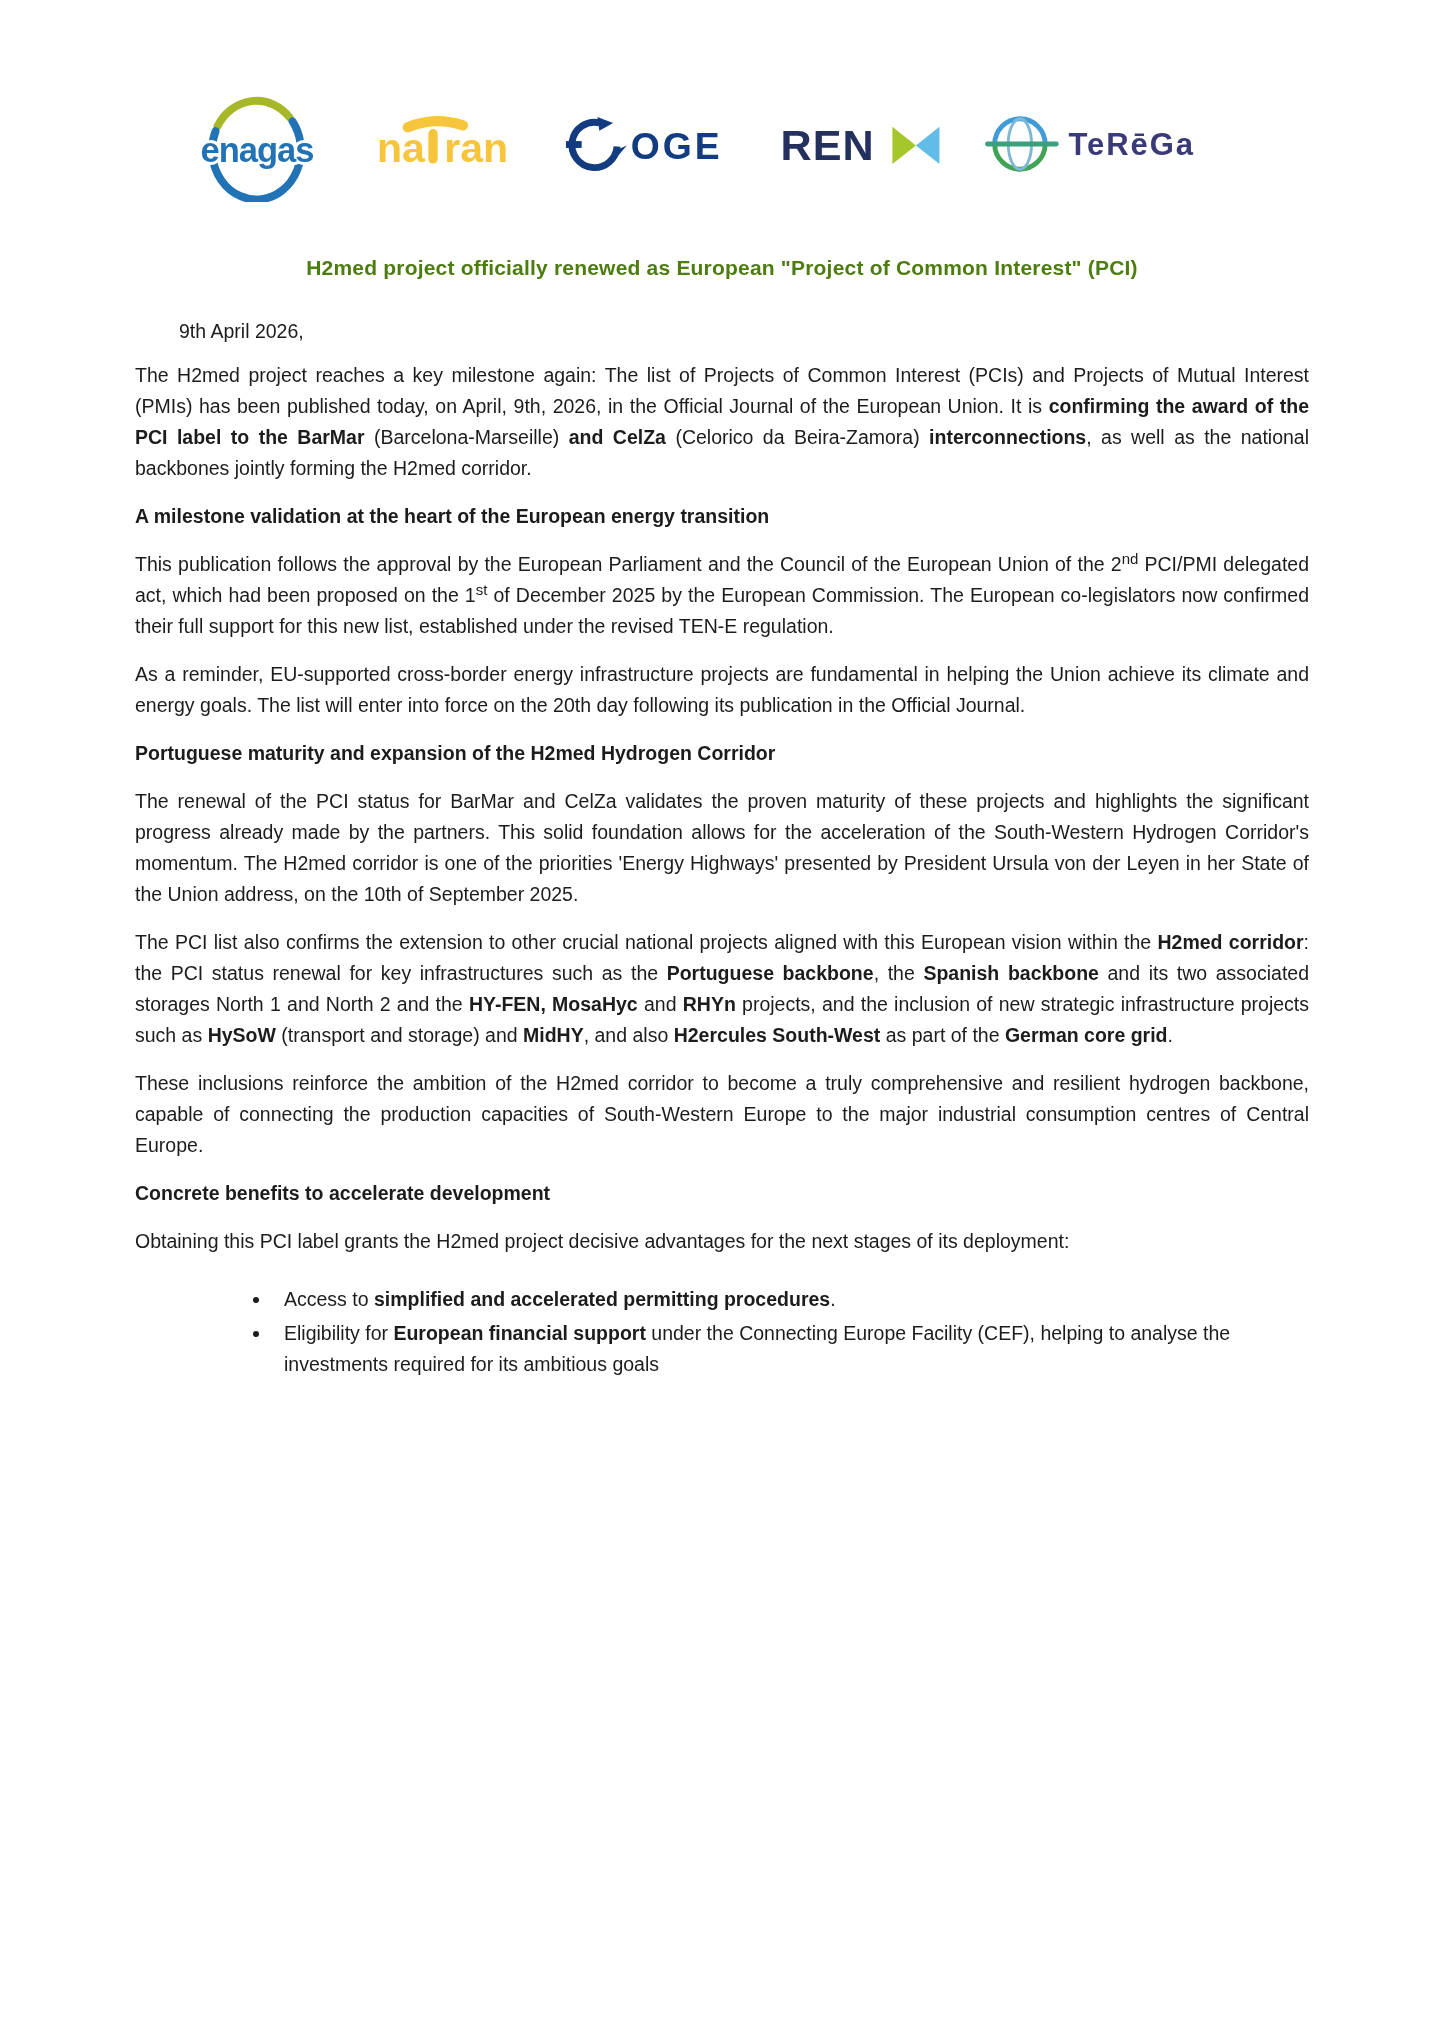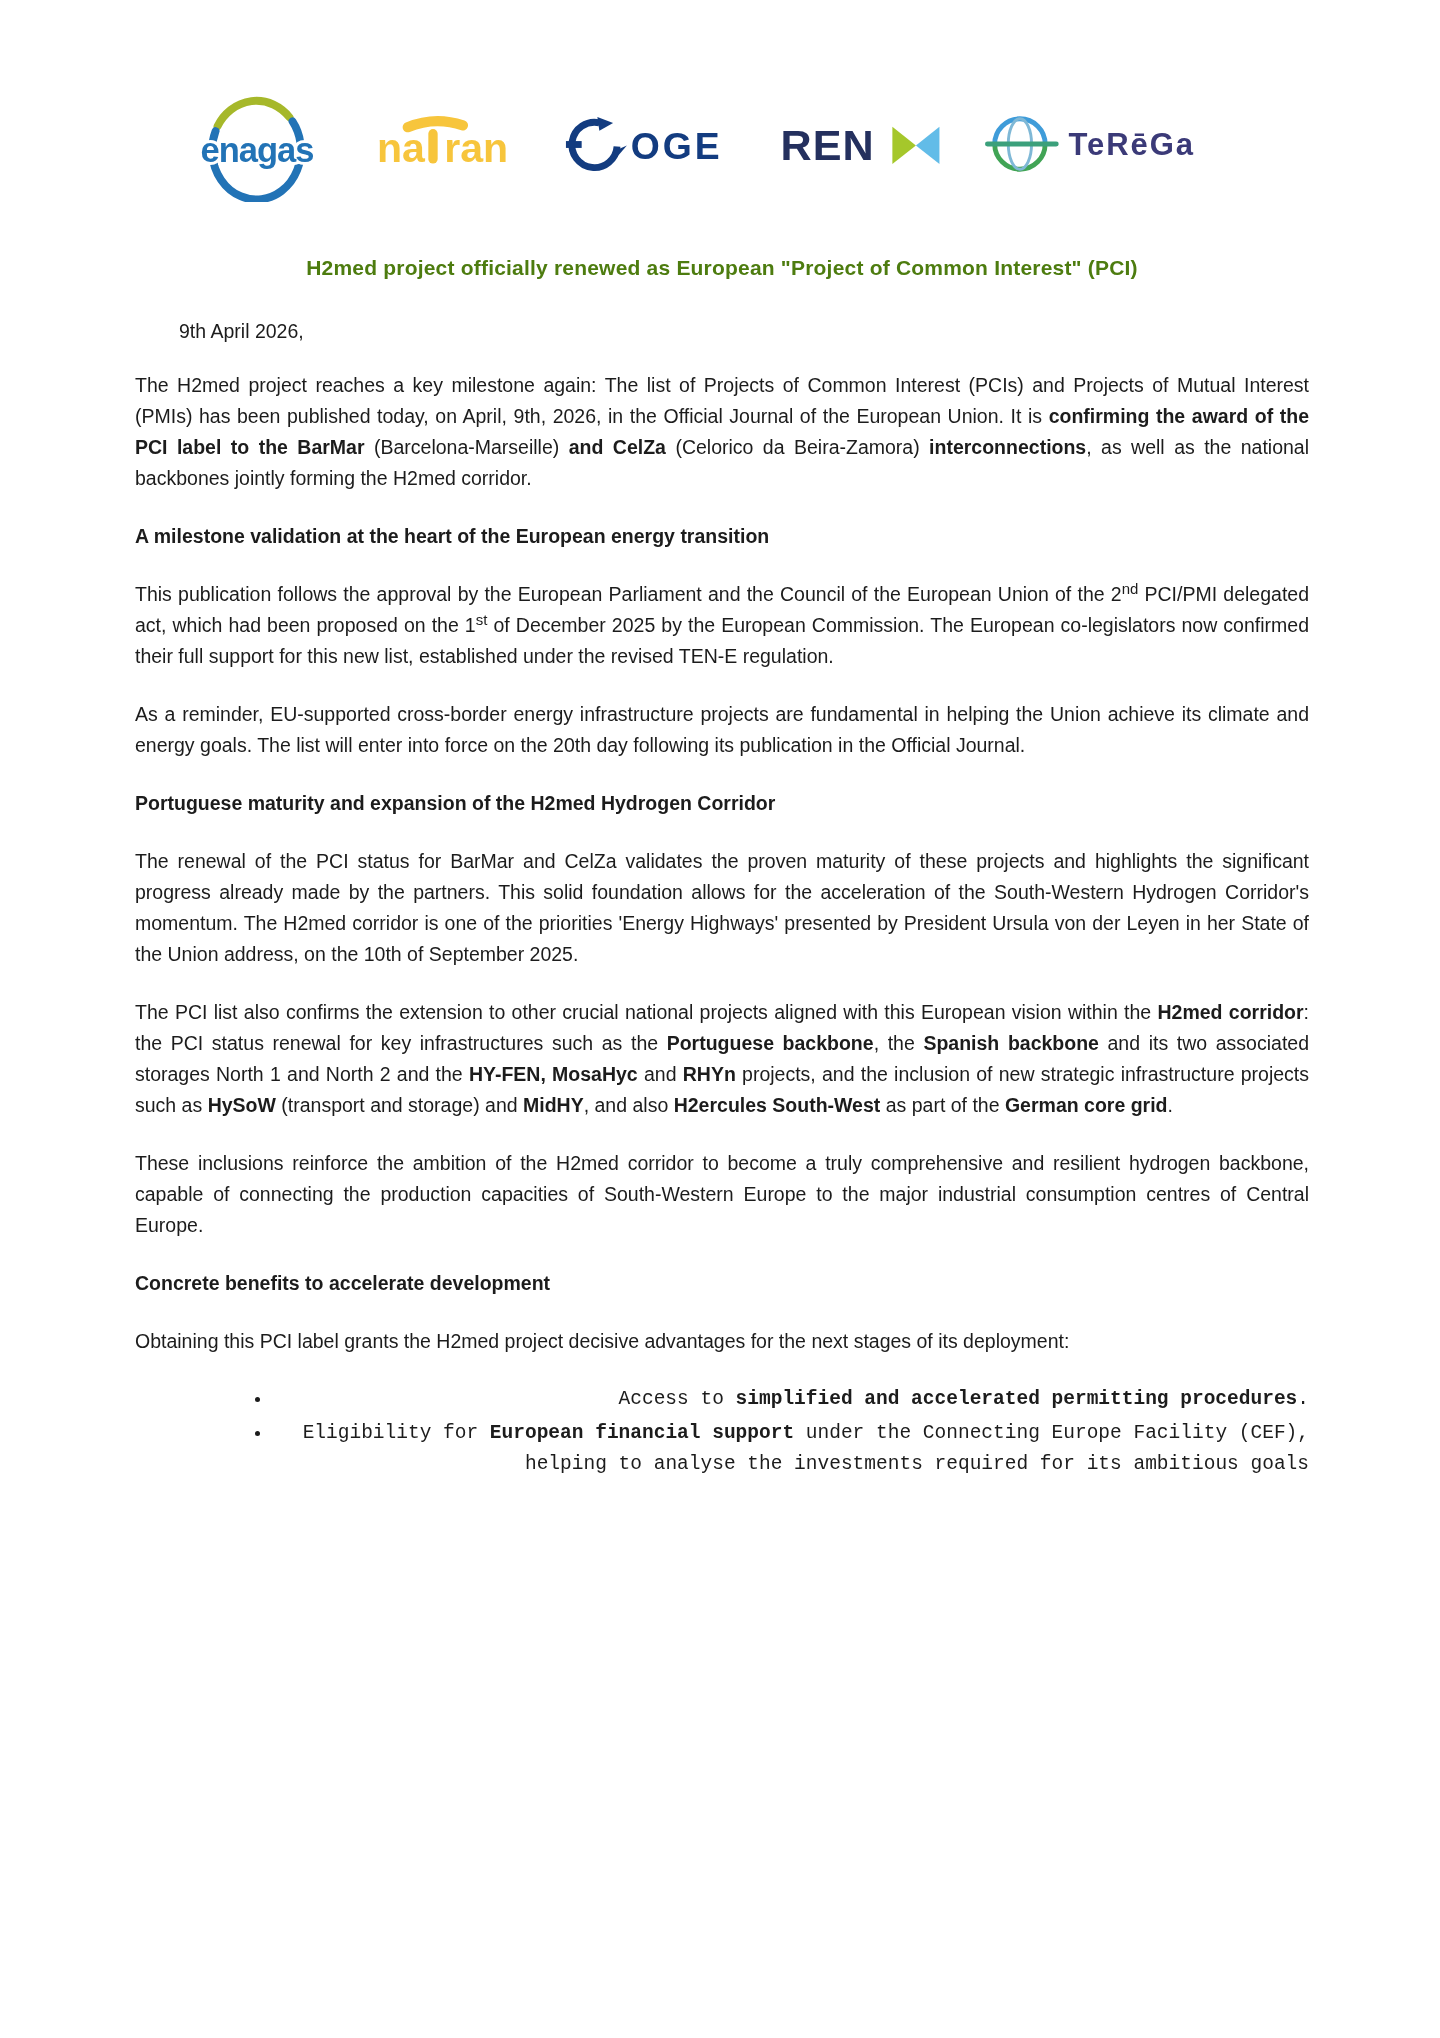--- a/index.html
+++ b/index.html
@@ -7,27 +7,27 @@
   body { font-family:"Liberation Sans", sans-serif; color:#1c1c1c; overflow:hidden; }
 
   .logo-row { margin:86px 230px 0 183px; display:flex; justify-content:space-between; align-items:center; height:116px; }
   .logo-row svg { display:block; }
 
   .h2med-wrap { margin-top:22px; display:flex; justify-content:center; }
 
   .doc { margin:0 131px 0 135px; font-size:19.5px; }
   .doc-title { margin-top:54px; font-size:21px; font-weight:bold; text-align:center; letter-spacing:.2px; color:#4d7c0f;}
   .doc-date { margin-top:40px; font-weight:normal;margin-left:44px; }
-  .para, .heading { margin-top:27px; line-height:31px; }
+  .para, .heading { margin-top:17px; line-height:31px; }
   .para { text-align:justify; }
   .heading { font-weight:bold; }
   .b { font-weight:bold; }
   sup { font-size:15px; line-height:0; }
   ul.bullets { margin-top:27px; padding-left:137px; list-style:disc outside; }
-  ul.bullets li { line-height:31px; margin-bottom:3px; padding-left:12px; text-align:right;font-family:Liberation Mono, monospace; }
+  ul.bullets li { line-height:31px; margin-bottom:3px; padding-left:12px; text-align:left; }
 
   svg text { font-family:"Liberation Sans", sans-serif; }
 </style>
 </head>
 <body>
 
 <div class="page">
 
   <header class="logo-row">
 

